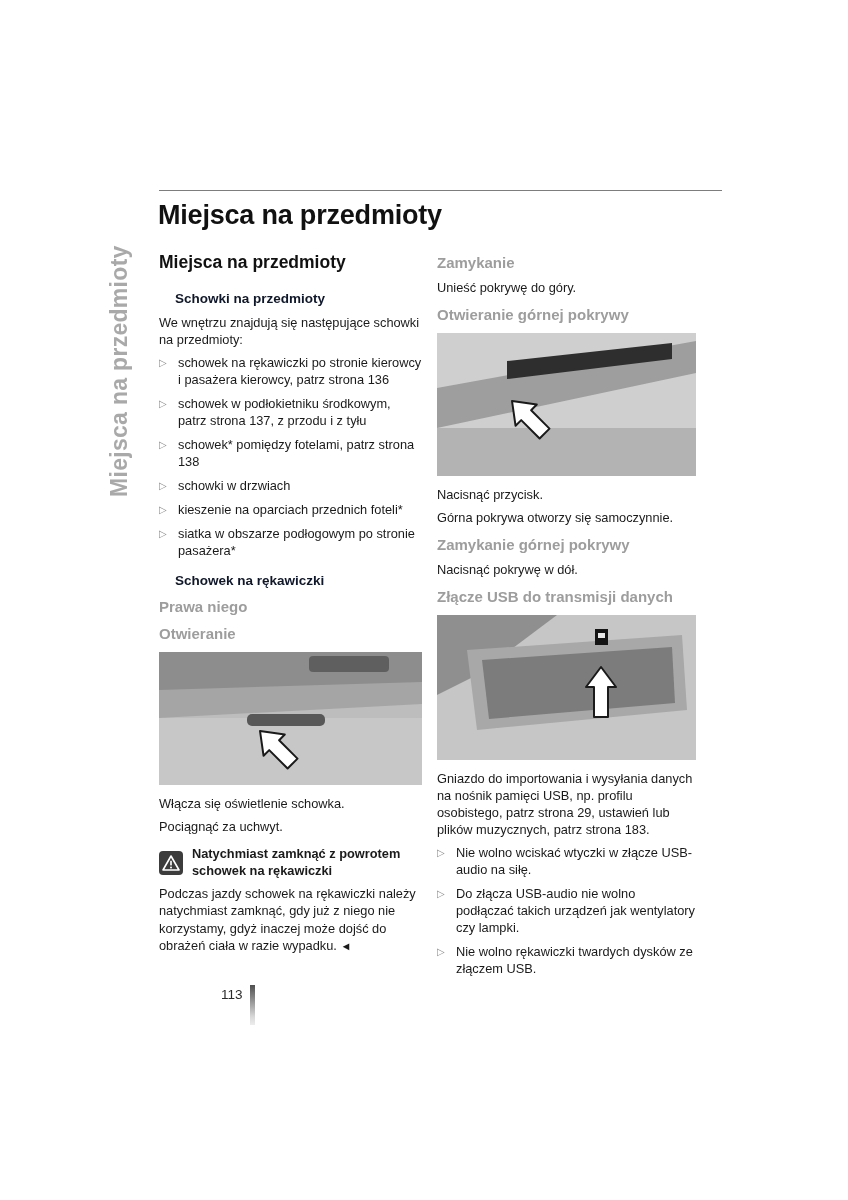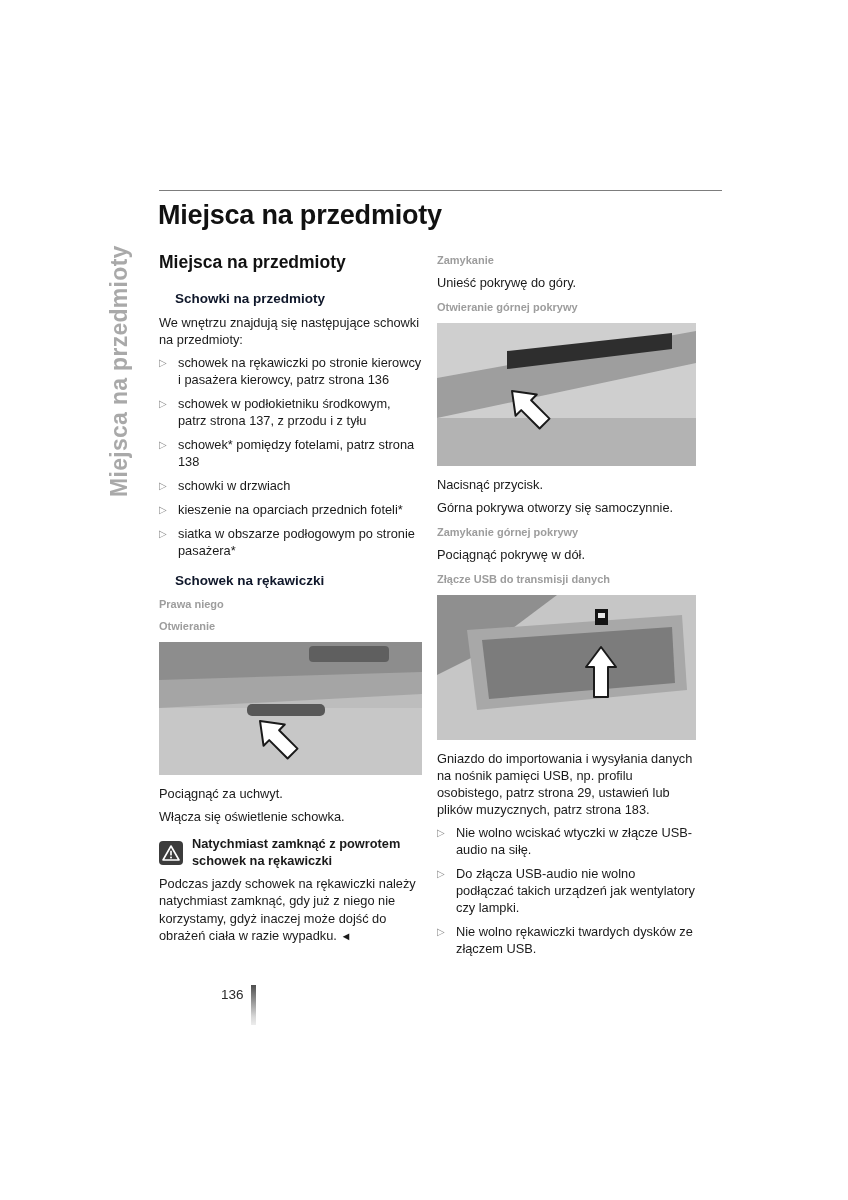--- a/index.html
+++ b/index.html
@@ -25,21 +25,21 @@
     position:absolute; left:158px; top:200px;
     font-size:27px; font-weight:bold; color:#111; letter-spacing:-.2px;
   }
 
   .col{ position:absolute; top:252px; }
   .col-left{ left:159px; width:263px; }
   .col-right{ left:437px; width:259px; }
 
   .section-title{ font-size:17.5px; font-weight:bold; color:#111; margin-bottom:18px; }
   .bold-heading{ font-size:13.5px; font-weight:bold; color:#0f172a; margin:14px 16px 8px; }
-  .gray-heading{ font-size:11px; font-weight:bold; color:#9d9d9d; margin:10px 0 8px; }
+  .gray-heading{ font-size:15px; font-weight:bold; color:#9d9d9d; margin:10px 0 8px; }
   .gray-heading.first{ margin-top:2px; }
   .body-text{ font-size:12.8px; line-height:1.33; margin-bottom:6px; }
 
   ul.triangle-list{ list-style:none; margin:6px 0 12px; }
   ul.triangle-list li{
     display:flex; gap:9px; font-size:12.8px; line-height:1.33; margin-bottom:7px;
   }
   ul.triangle-list .marker{
     flex:0 0 10px; color:#8f8f8f; font-size:10px; line-height:1.7;
   }
@@ -127,22 +127,22 @@
         <rect x="150" y="4" width="80" height="16" rx="4" fill="#5f5f5f"></rect>
         <polygon points="0,38 263,30 263,52 0,66" fill="#a5a5a5"></polygon>
         <rect x="0" y="66" width="263" height="67" fill="#c7c7c7"></rect>
         <rect x="88" y="62" width="78" height="12" rx="5" fill="#585858"></rect>
         <g transform="translate(118,96) rotate(-45)">
           <polygon points="0,-24 15,-4 7,-4 7,22 -7,22 -7,-4 -15,-4" fill="#ffffff" stroke="#1a1a1a" stroke-width="2" stroke-linejoin="round"></polygon>
         </g>
       </svg>
     </div>
 
+    <p class="body-text">Włącza się oświetlenie schowka.</p>
     <p class="body-text">Pociągnąć za uchwyt.</p>
-    <p class="body-text">Włącza się oświetlenie schowka.</p>
 
     <div class="warning-block">
       <span class="warn-icon">
         <svg width="24" height="24" viewBox="0 0 24 24">
           <rect width="24" height="24" rx="4" fill="#3c3c3c"></rect>
           <path d="M12 5 L20 19 L4 19 Z" fill="none" stroke="#ffffff" stroke-width="1.6" stroke-linejoin="round"></path>
           <rect x="11.2" y="9.8" width="1.6" height="4.6" fill="#ffffff"></rect>
           <circle cx="12" cy="16.6" r="1" fill="#ffffff"></circle>
         </svg>
       </span>
@@ -170,21 +170,21 @@
         <g transform="translate(92,85) rotate(-45)">
           <polygon points="0,-24 15,-4 7,-4 7,22 -7,22 -7,-4 -15,-4" fill="#ffffff" stroke="#1a1a1a" stroke-width="2" stroke-linejoin="round"></polygon>
         </g>
       </svg>
     </div>
 
     <p class="body-text">Nacisnąć przycisk.</p>
     <p class="body-text">Górna pokrywa otworzy się samoczynnie.</p>
 
     <div class="gray-heading">Zamykanie górnej pokrywy</div>
-    <p class="body-text">Pociągnąć pokrywę w dół.</p>
+    <p class="body-text">Nacisnąć pokrywę w dół.</p>
 
     <div class="gray-heading">Złącze USB do transmisji danych</div>
 
     <div class="photo photo-3">
       <svg viewBox="0 0 259 145" preserveAspectRatio="none">
         <rect width="259" height="145" fill="#c6c6c6"></rect>
         <polygon points="0,0 120,0 40,60 0,80" fill="#8f8f8f"></polygon>
         <polygon points="30,35 245,20 250,95 40,115" fill="#a8a8a8"></polygon>
         <polygon points="45,45 235,32 238,88 52,104" fill="#7c7c7c"></polygon>
         <rect x="158" y="14" width="13" height="16" fill="#141414"></rect>
@@ -210,17 +210,17 @@
         </li>
 
         <li>
           <span class="marker">▷</span>
           <span class="li-text">Nie wolno rękawiczki twardych dysków ze złączem USB.</span>
         </li>
       </ul>
   </div>
 
   <div class="page-number-block">
-    <span class="num">136</span>
+    <span class="num">113</span>
     <span class="bar"></span>
   </div>
 
 </div>
 
 </body></html>

